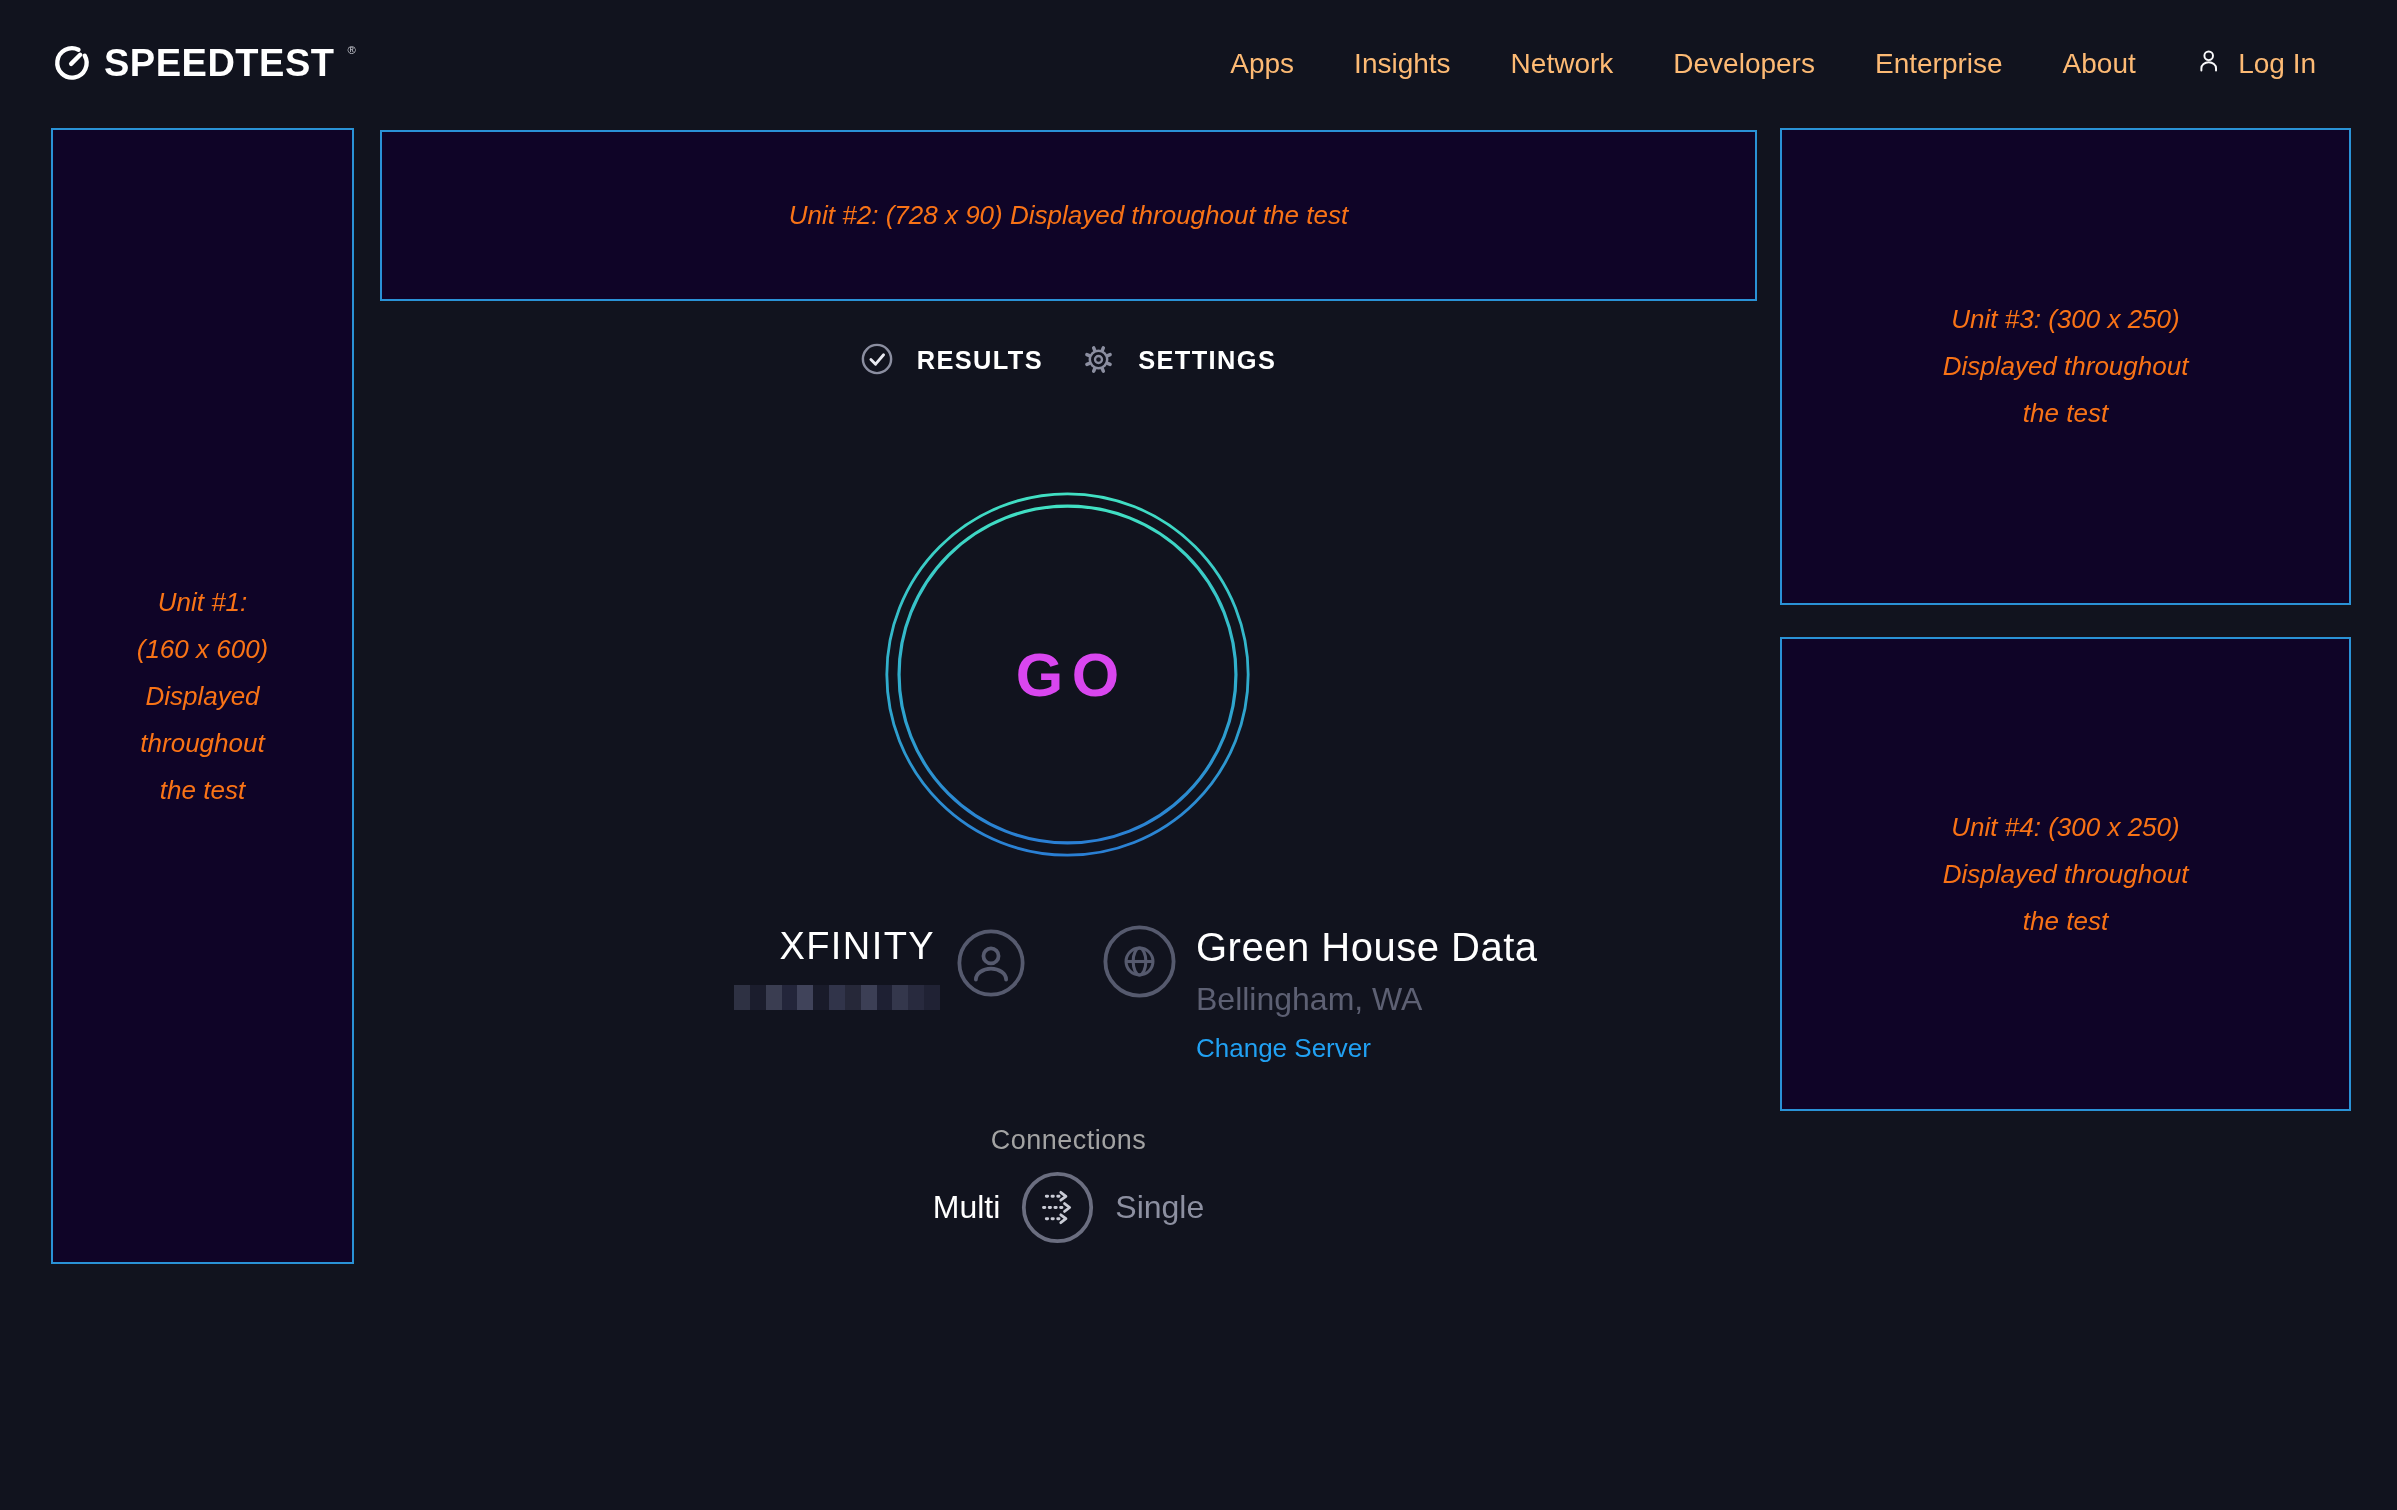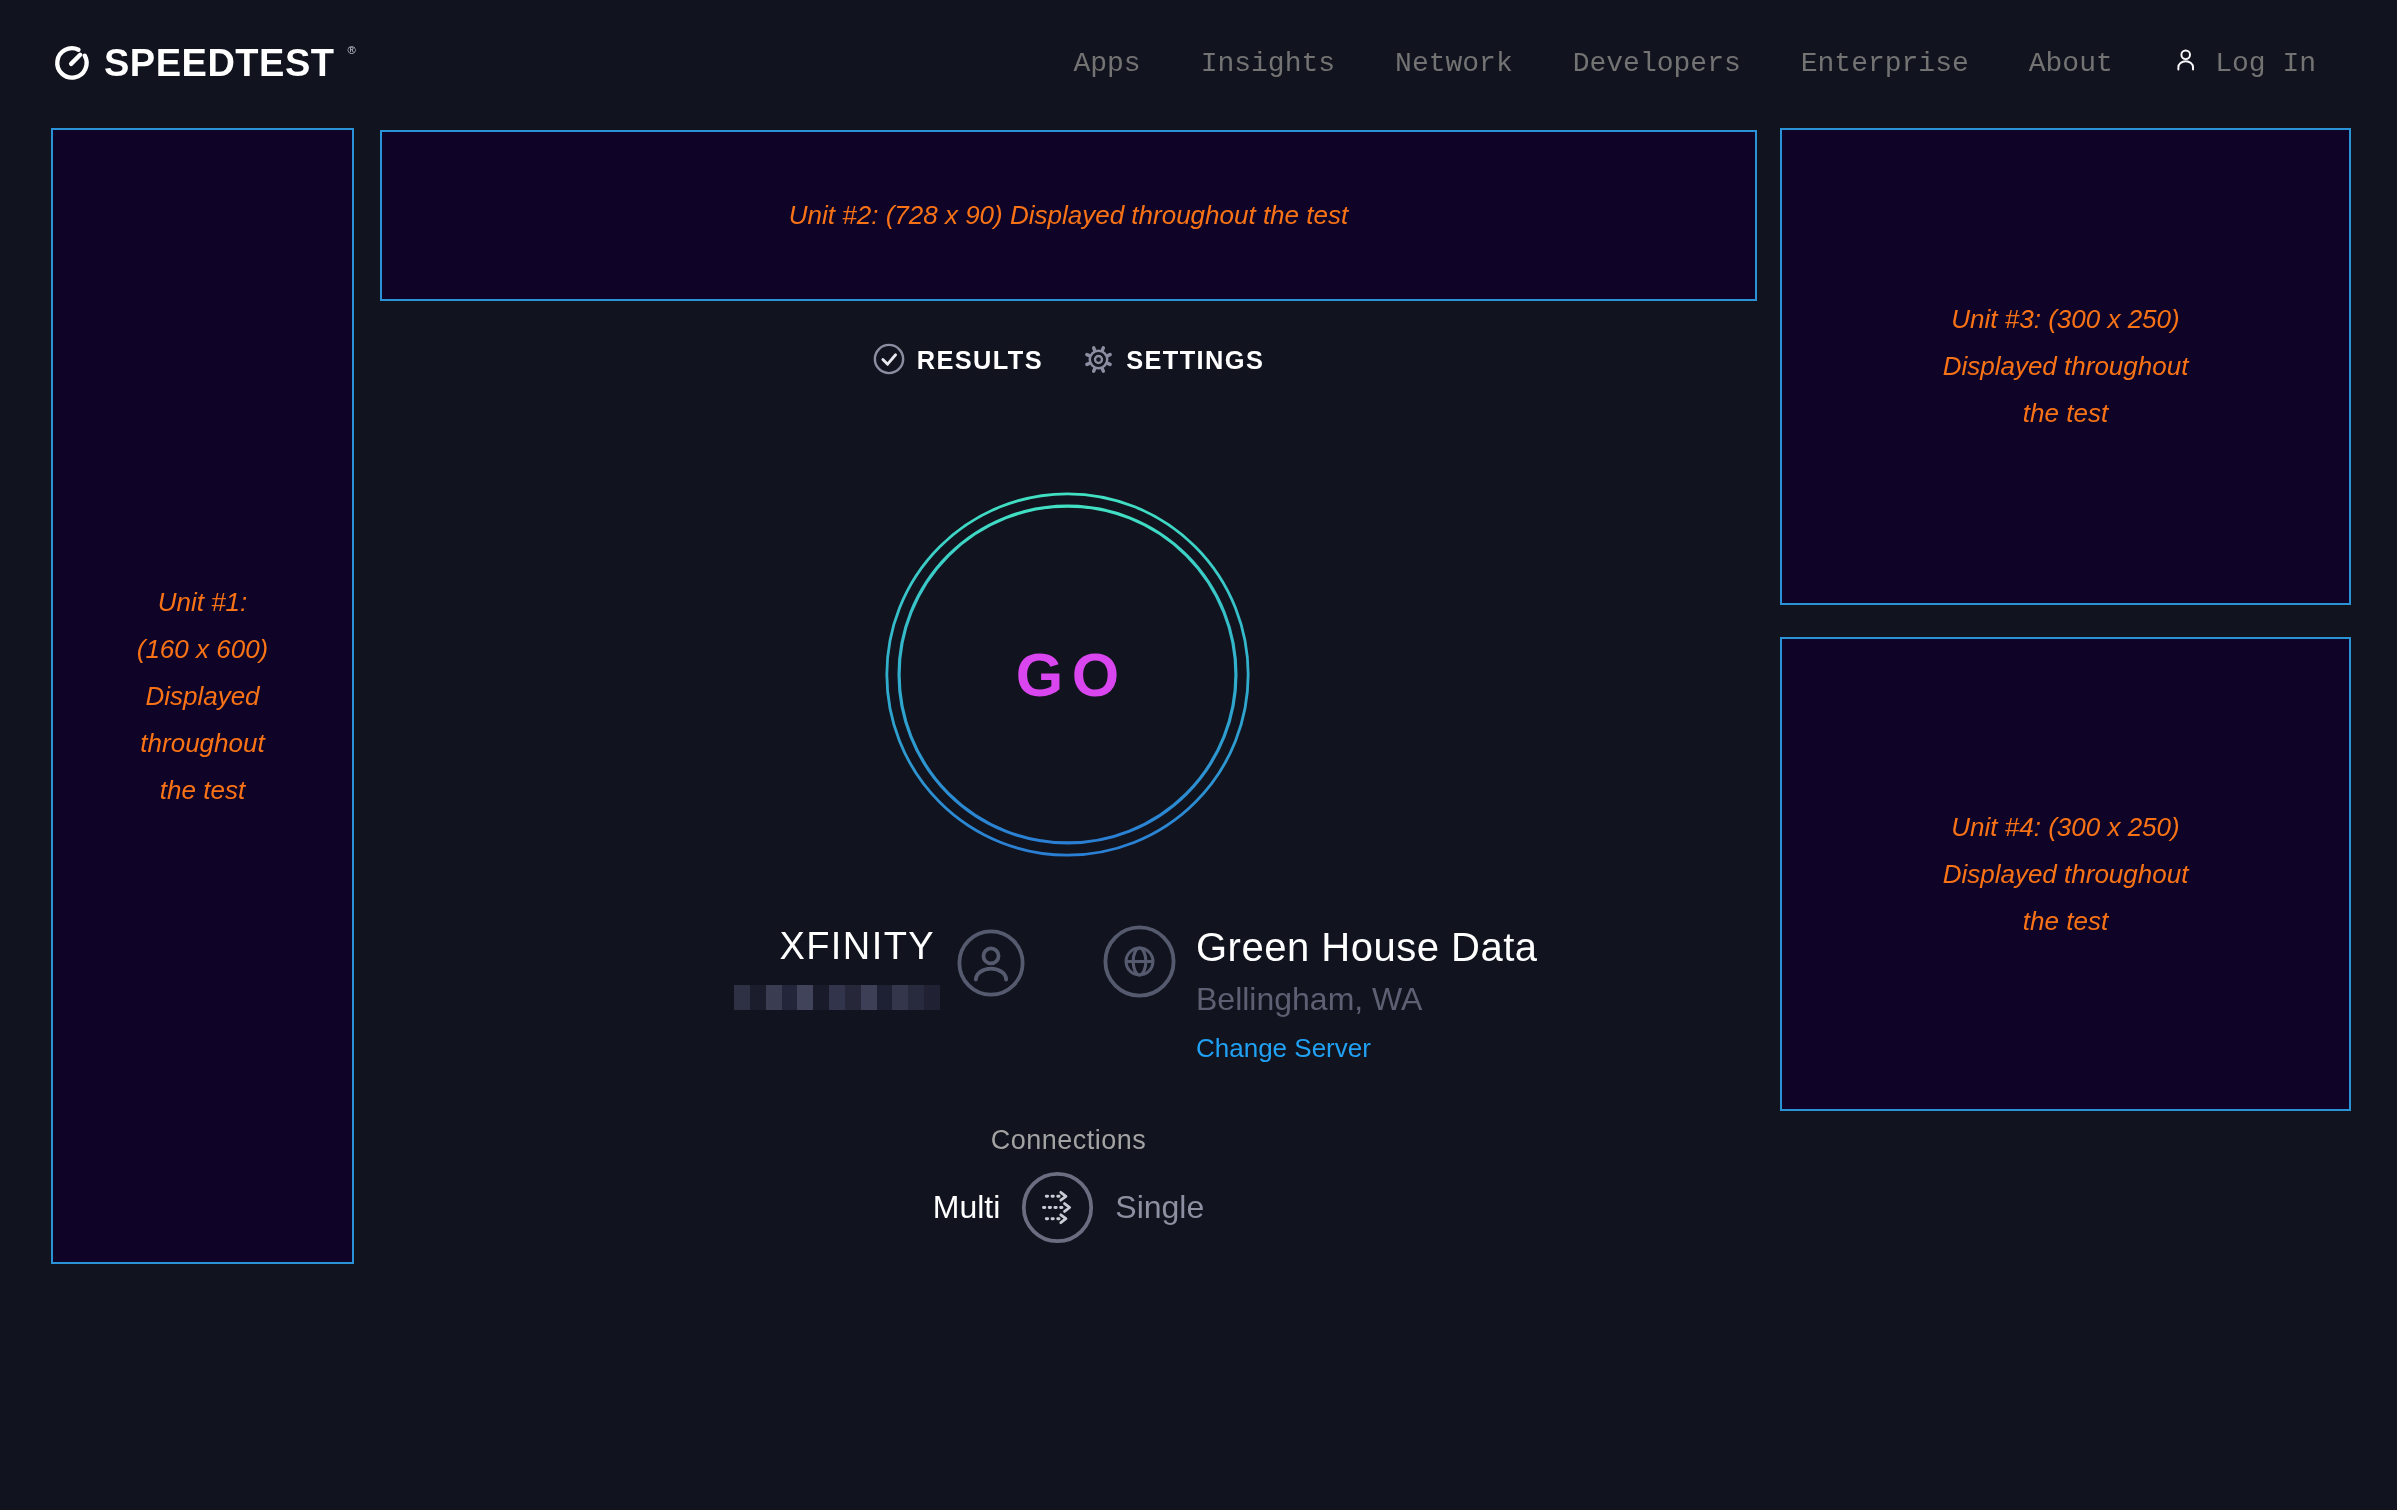--- a/index.html
+++ b/index.html
@@ -7,37 +7,37 @@
          font-family:"Liberation Sans","DejaVu Sans",sans-serif;color:#fff;}
 
   
   .header{position:absolute;left:0;top:0;width:2397px;height:128px;display:flex;align-items:center;
           padding:0 81px 0 53px;box-sizing:border-box;}
   .logo{display:flex;align-items:flex-start;gap:13px;cursor:pointer;}
   .logo svg{margin-top:1.9px;}
   .logo-text{font-size:38px;font-weight:700;letter-spacing:0.5px;line-height:41px;}
   .logo-tm{font-size:11.3px;color:#cfd0d8;margin-top:1.9px;}
   .nav{margin-left:auto;display:flex;align-items:center;gap:60px;}
-  .nav-item{font-size:28px;color:#737373;text-decoration:none;cursor:pointer;font-family:Liberation Mono, monospace;}
+  .nav-item{font-size:28px;color:#fdba74;text-decoration:none;cursor:pointer;}
   .nav-login{display:flex;align-items:center;gap:17px;}
 
   
   .ad{position:absolute;background:#0f0427;border:2.8px solid #2a92d6;box-sizing:border-box;
       display:flex;align-items:center;justify-content:center;text-align:center;}
   .ad-label{font-size:26px;line-height:47px;color:#f97316;white-space:pre-line;font-style:italic;}
   .ad1{left:51px;top:128px;width:303px;height:1136px;}
   .ad2{left:380px;top:130px;width:1377px;height:171px;}
   .ad3{left:1780px;top:128px;width:571px;height:477px;}
   .ad4{left:1780px;top:637px;width:571px;height:474px;}
   .ad5{left:380px;top:1298px;width:1377px;height:173px;}
 
   
   .tabs{position:absolute;left:380px;top:339px;width:1377px;height:43px;display:flex;
         justify-content:center;align-items:center;gap:40px;}
-  .tab{display:flex;align-items:center;gap:12px;cursor:pointer;}
+  .tab{display:flex;align-items:center;gap:24px;cursor:pointer;}
   .tab-label{font-size:25.4px;font-weight:700;letter-spacing:1.4px;color:#fff;}
 
   
   .go{position:absolute;left:884px;top:491px;width:367px;height:367px;cursor:pointer;}
   .go svg{position:absolute;left:0;top:0;}
   .go-label{position:absolute;left:0;top:0;width:100%;height:100%;display:flex;align-items:center;
             justify-content:center;font-size:61px;font-weight:700;letter-spacing:8.5px;
             padding-left:8.5px;box-sizing:border-box;color:#d946ef;}
 
   

